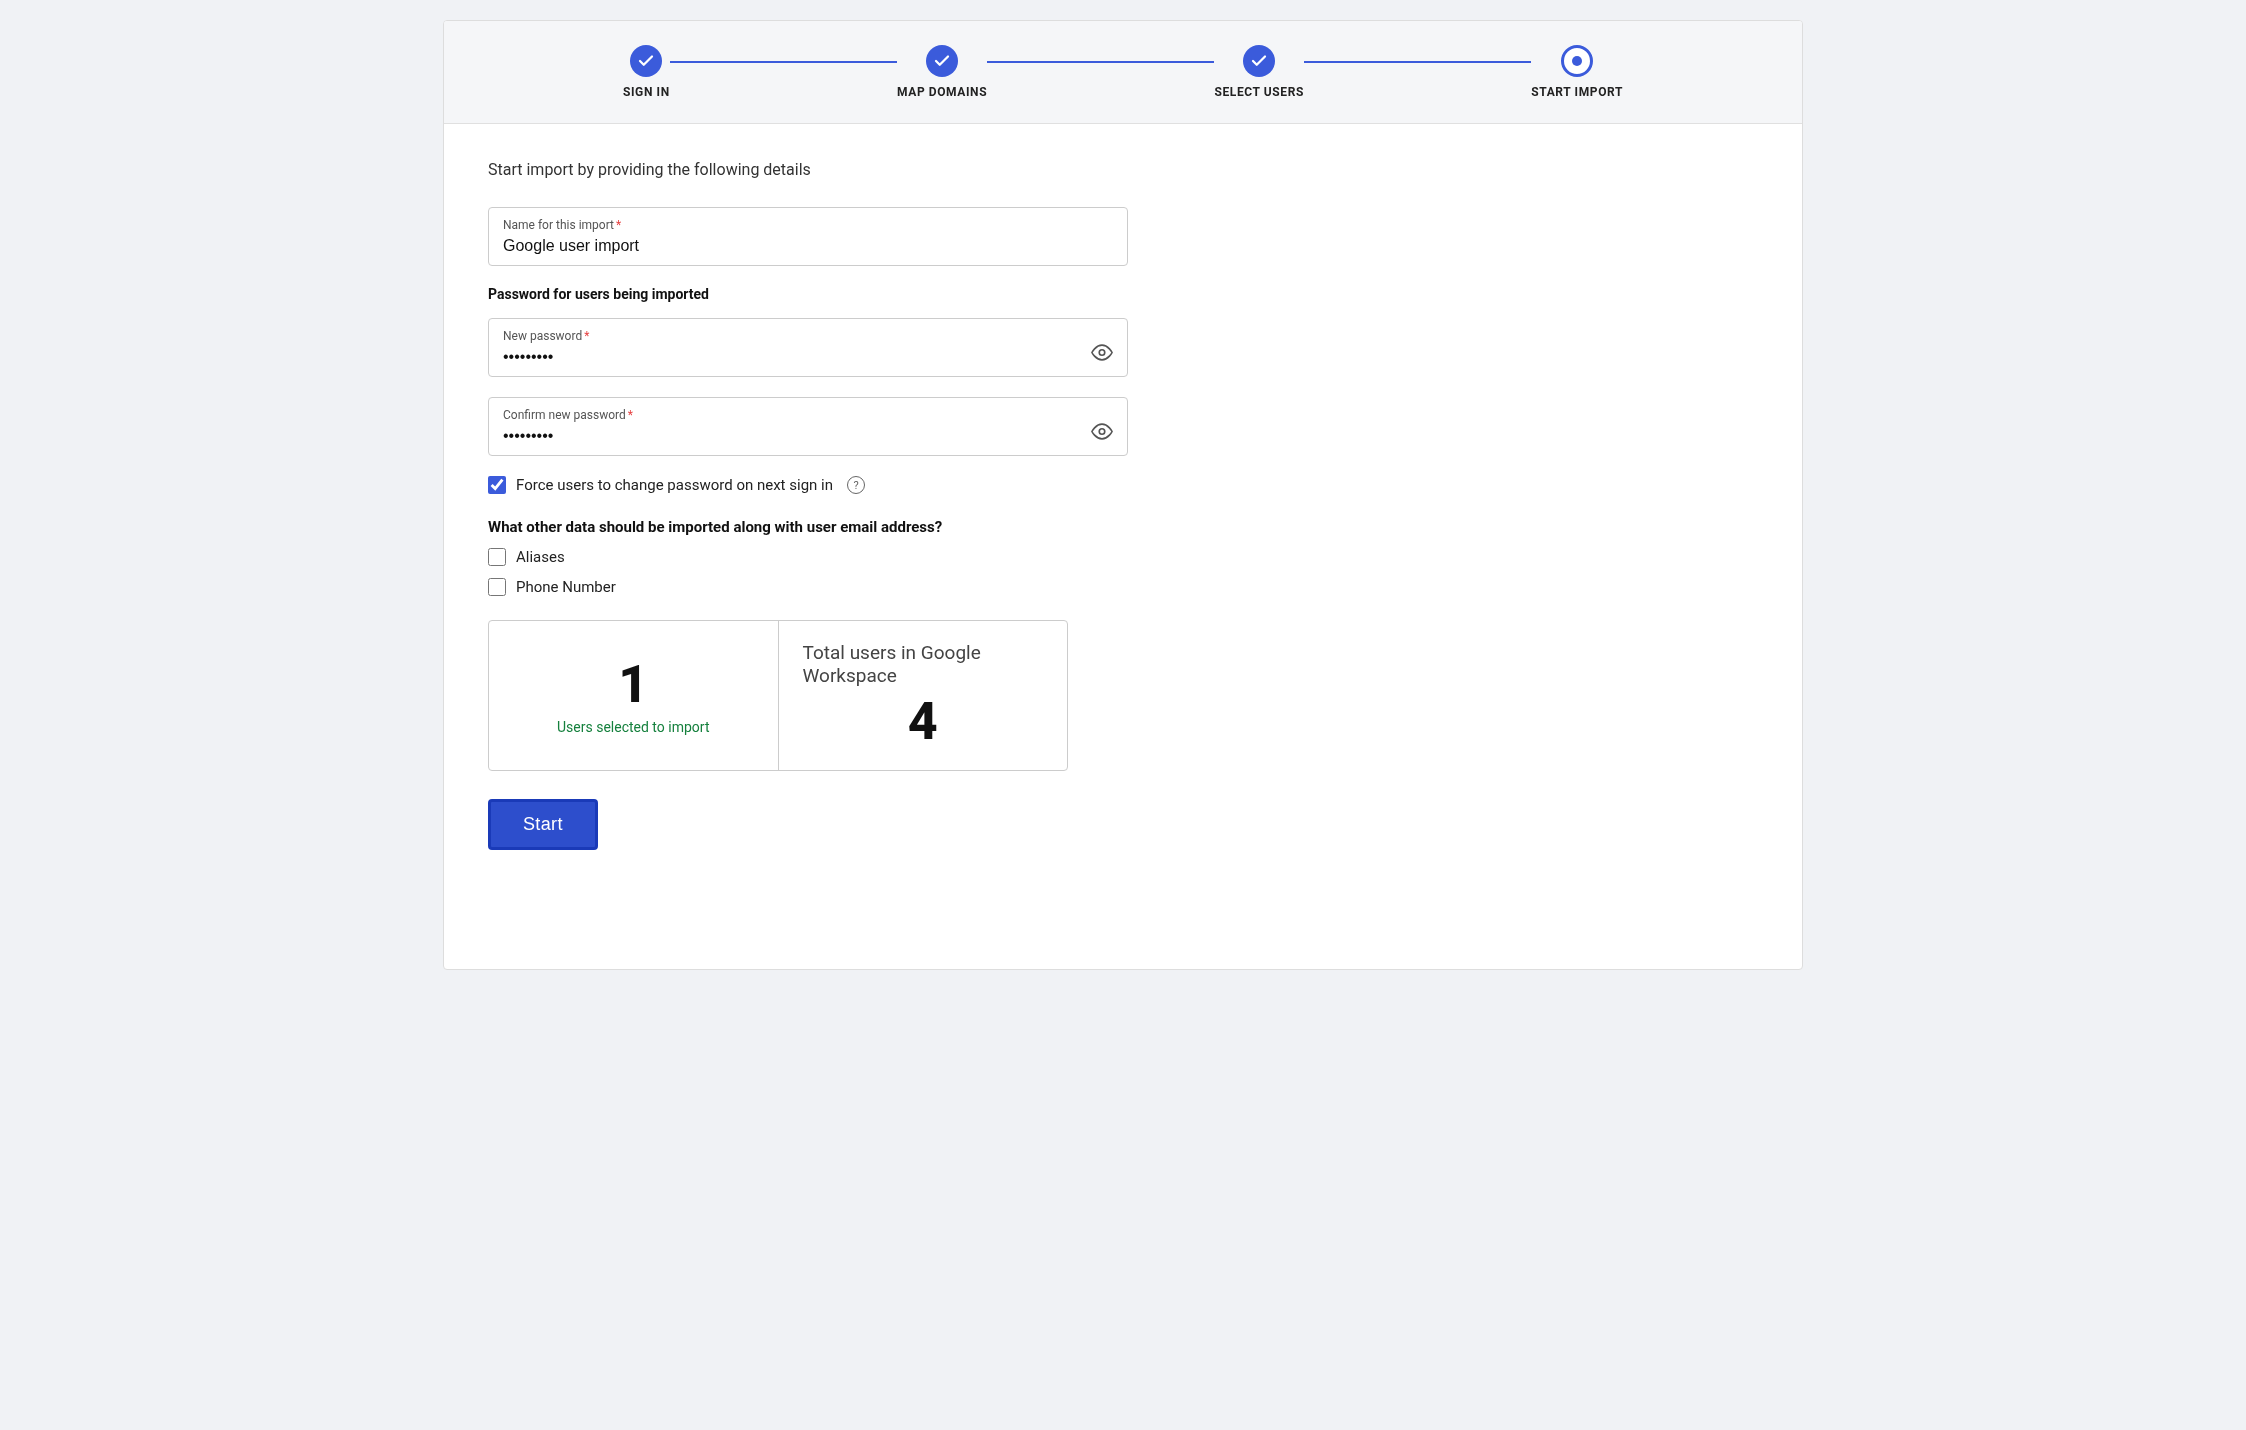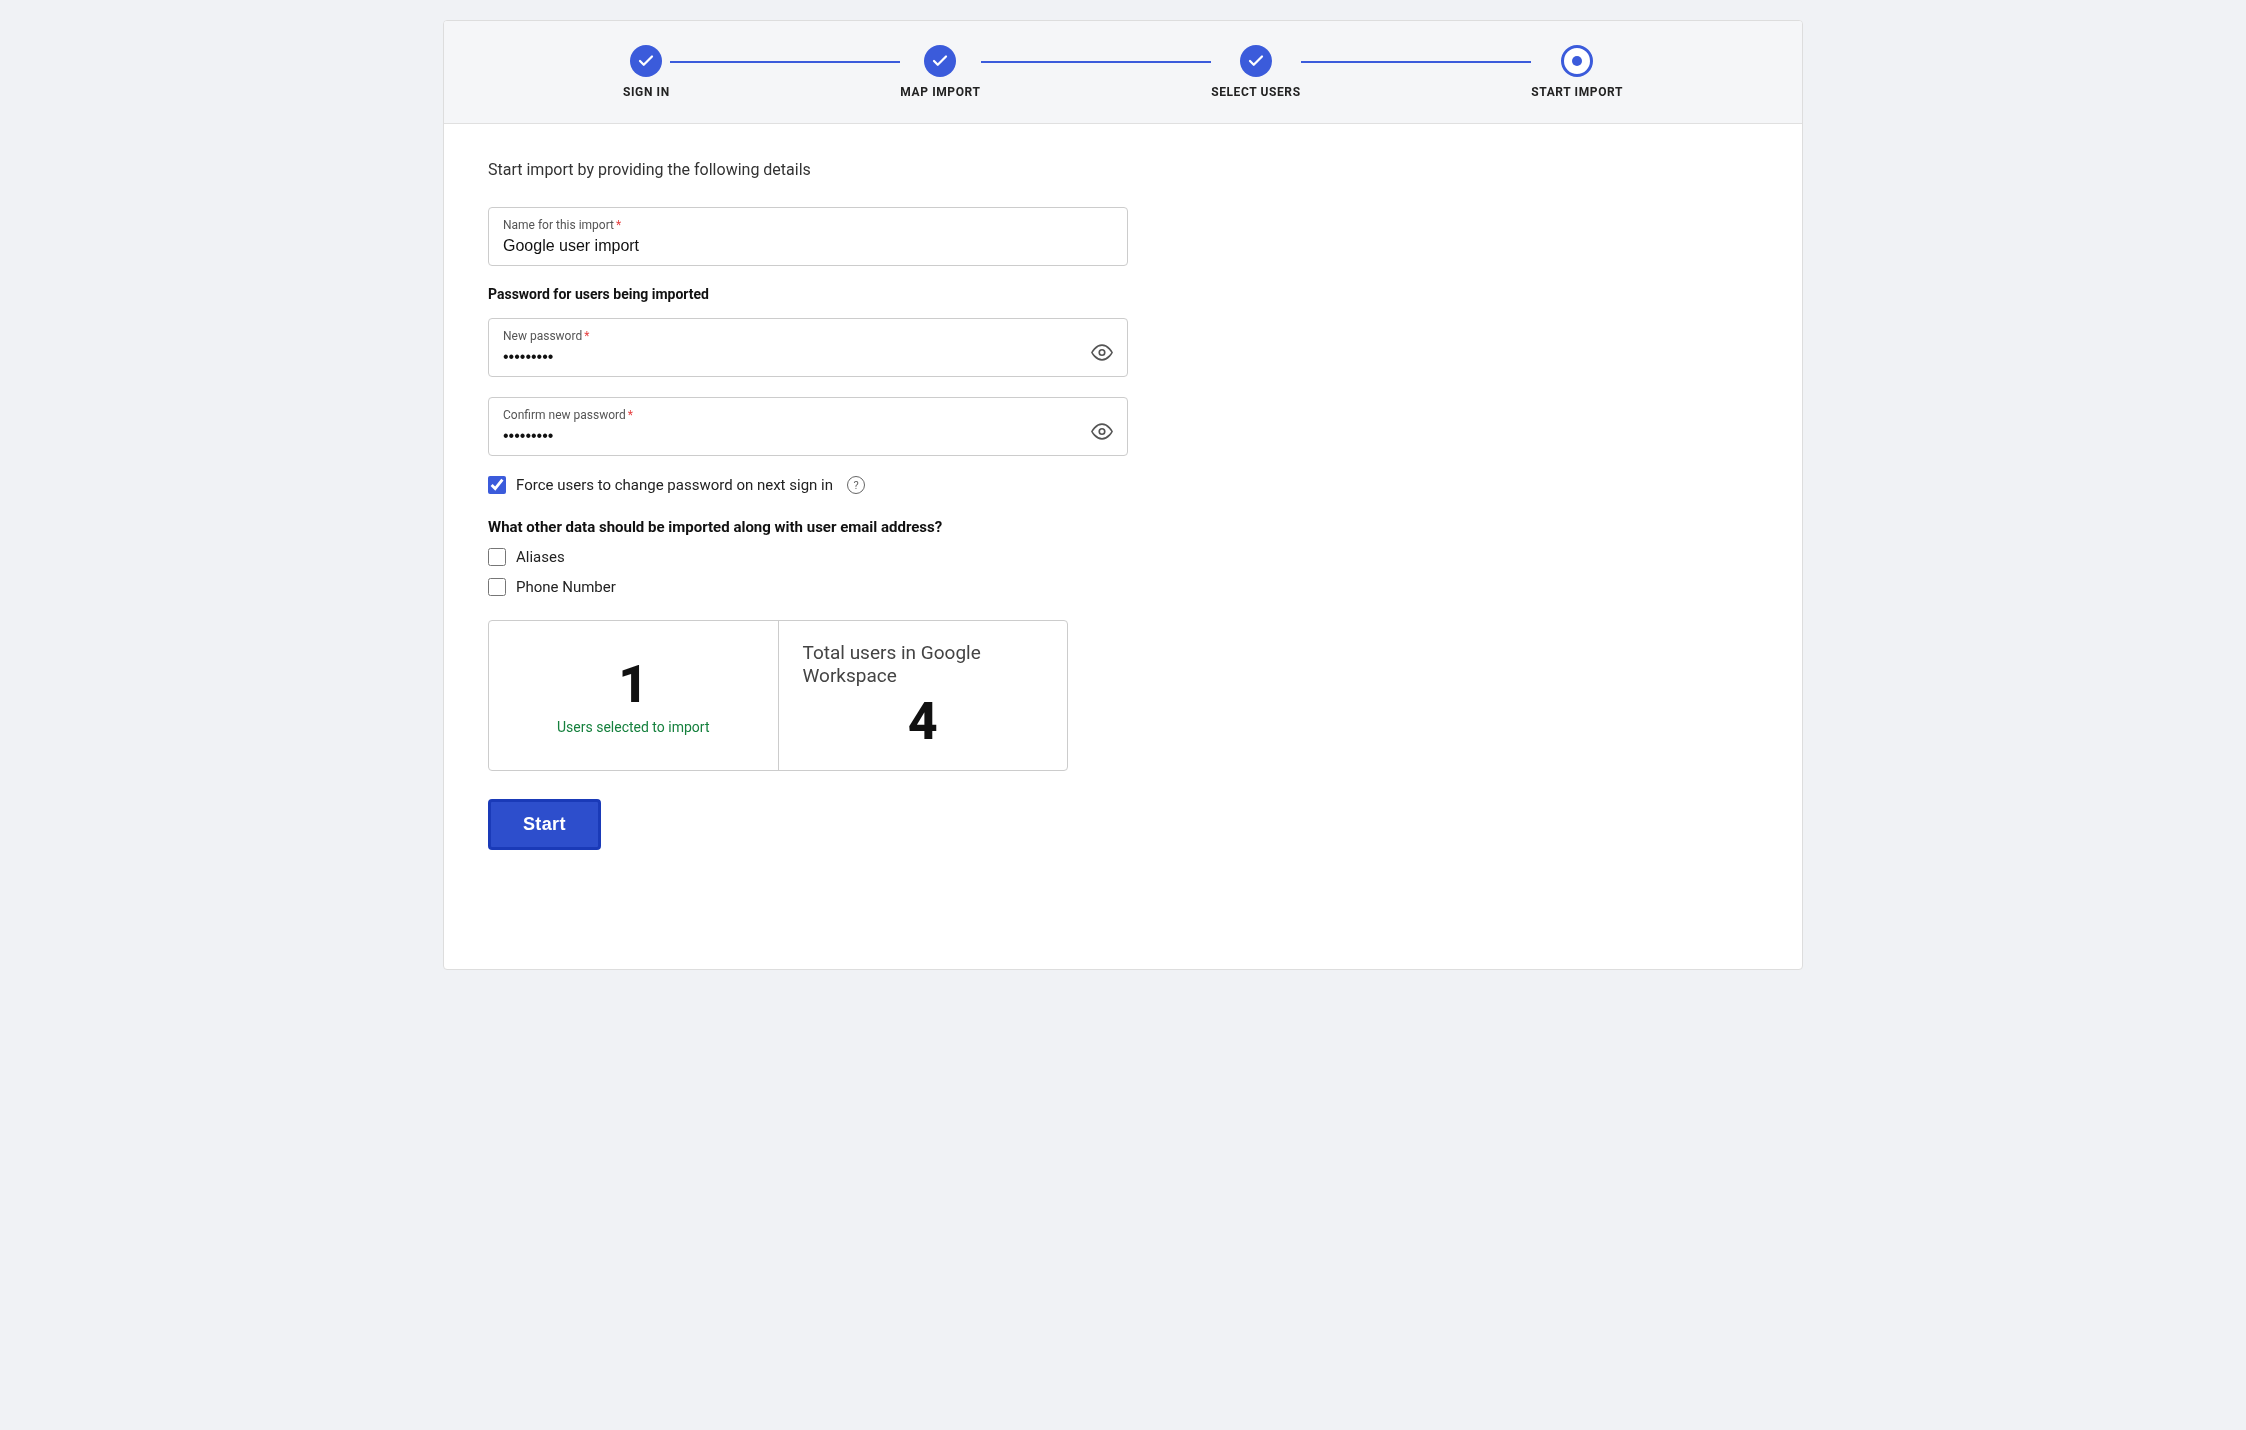--- a/index.html
+++ b/index.html
@@ -226,21 +226,21 @@
     }
 
     
     .start-button {
       background: #2d4ecc;
       color: #fff;
       border: 3px solid #1a3ab8;
       border-radius: 4px;
       padding: 12px 32px;
       font-size: 18px;
-      font-weight: 700;
+      font-weight: 400;
       cursor: pointer;
       letter-spacing: 0.02em;
     }
 
     
     .checkmark {
       width: 18px;
       height: 18px;
     }
   </style>
@@ -262,21 +262,21 @@
       </div>
 
       <div class="step-line"></div>
 
       <div class="step">
         <div class="step-circle">
           <svg class="checkmark" viewBox="0 0 24 24" fill="none" stroke="white" stroke-width="3" stroke-linecap="round" stroke-linejoin="round">
             <polyline points="20 6 9 17 4 12"></polyline>
           </svg>
         </div>
-        <div class="step-label">MAP IMPORT</div>
+        <div class="step-label">MAP DOMAINS</div>
       </div>
 
       <div class="step-line"></div>
 
       <div class="step">
         <div class="step-circle">
           <svg class="checkmark" viewBox="0 0 24 24" fill="none" stroke="white" stroke-width="3" stroke-linecap="round" stroke-linejoin="round">
             <polyline points="20 6 9 17 4 12"></polyline>
           </svg>
         </div>

